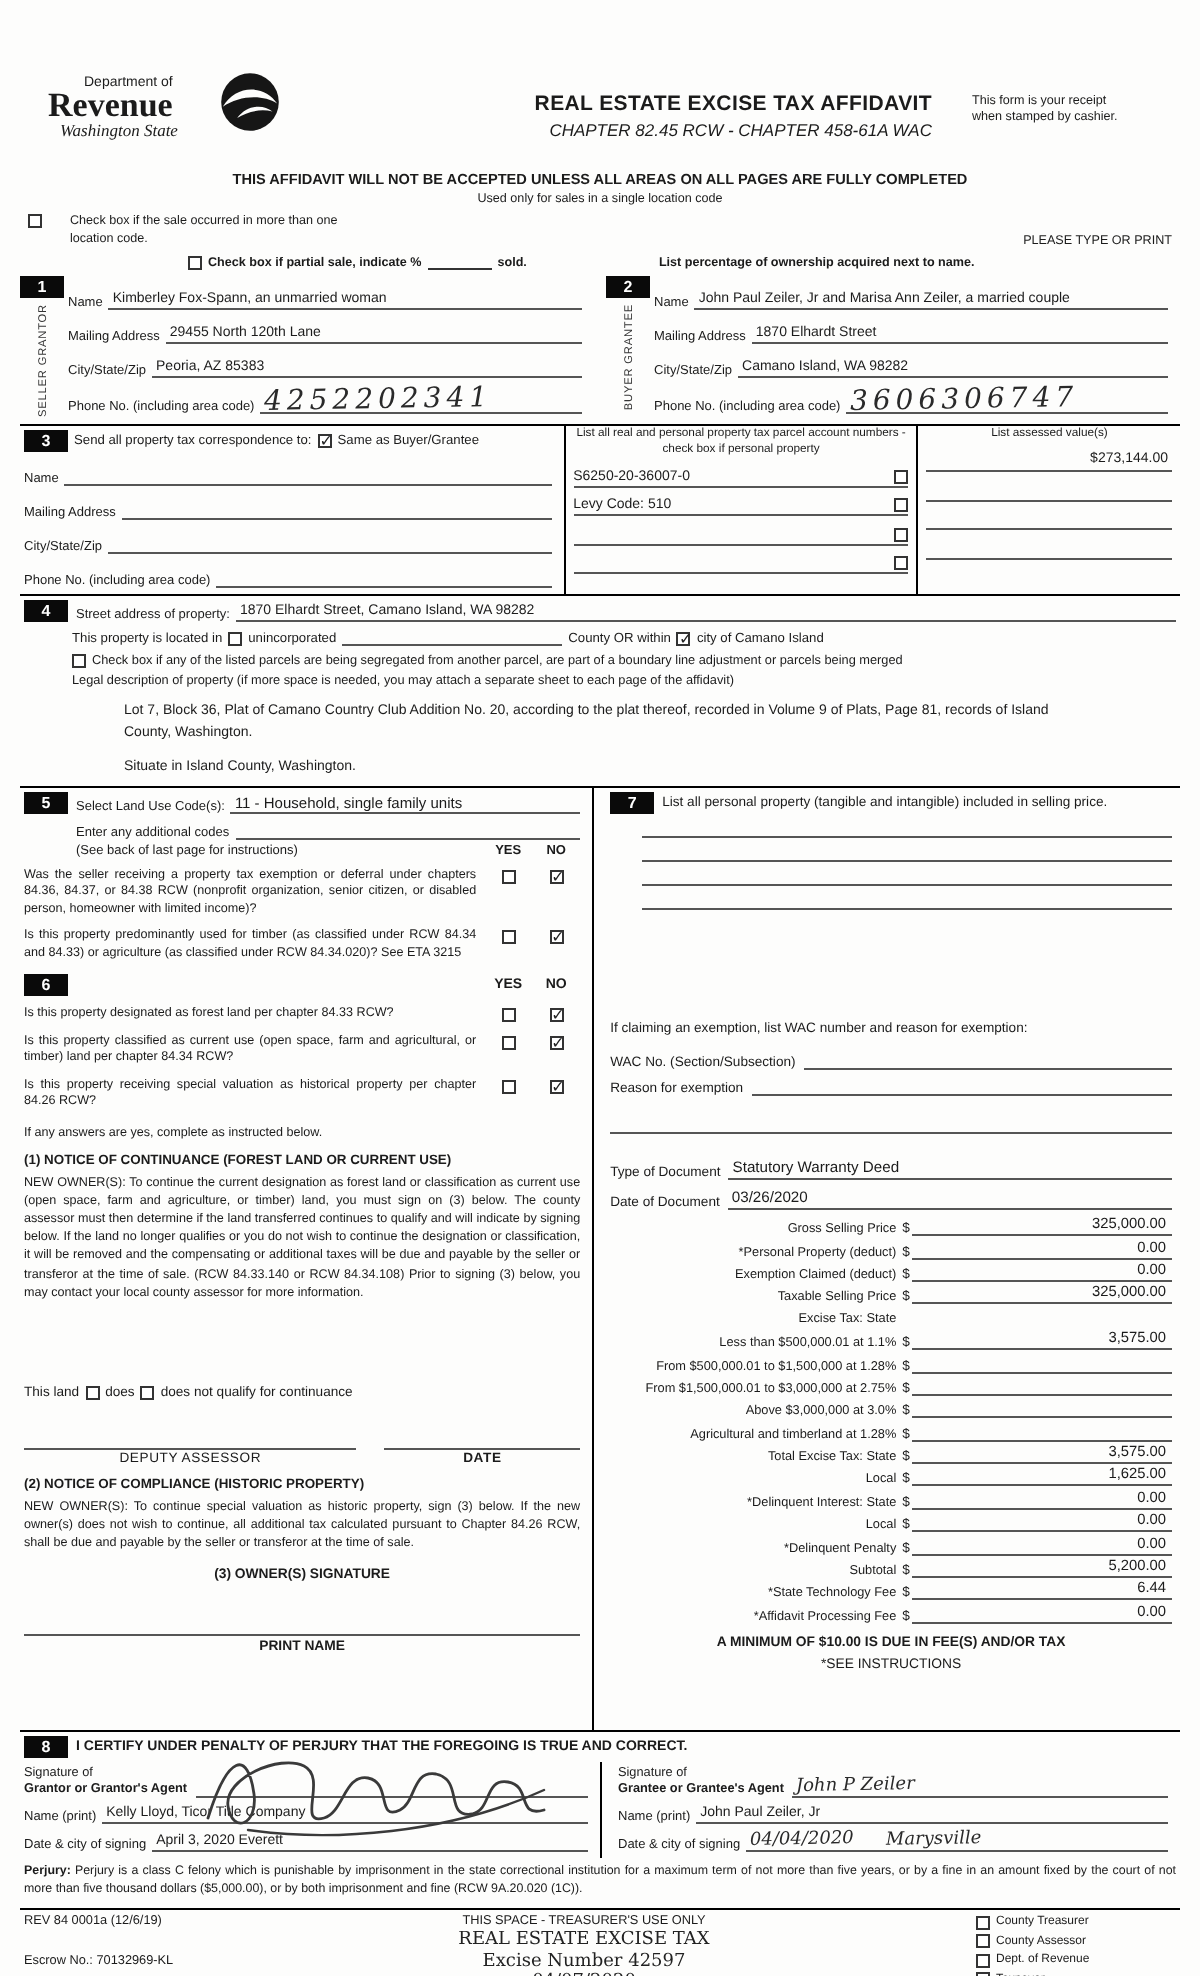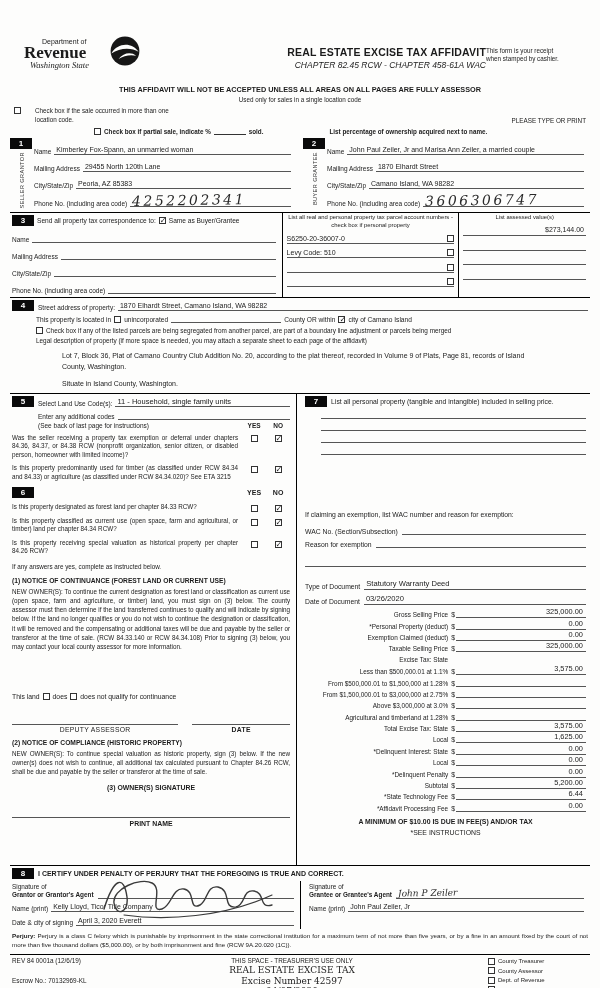--- a/index.html
+++ b/index.html
@@ -10,21 +10,21 @@
   }
   .page { padding:38px 10px 0 10px; }
   .bold { font-weight:bold; }
   .cb { display:inline-block; width:7px; height:7px; border:1px solid #333; background:#fff;
         position:relative; flex-shrink:0; vertical-align:middle; }
   .cb.checked::after { content:"✓"; position:absolute; left:0px; top:-2px; font-size:8px; color:#222; }
   .uline { border-bottom:1px solid #555; min-height:9px; }
   .badge { background:#0a0a0a; color:#fff; width:22px; height:11px; line-height:11px;
            text-align:center; font-weight:bold; font-size:8px; flex-shrink:0; }
   
-  .header { display:flex; align-items:flex-start; padding:0 4px; }
+  .header { display:flex; align-items:flex-start; padding:0 4px;gap:20px; }
   .logo-block { width:168px; position:relative; height:46px; }
   .dept-small { font-size:7px; margin-left:28px; }
   .dept-big { font-family:"Liberation Serif", serif; font-weight:bold; font-size:17px; line-height:15px; margin-left:10px; }
   .dept-state { font-family:"Liberation Serif", serif; font-style:italic; font-size:8.5px; margin-left:16px; }
   .logo-svg { position:absolute; left:95px; top:-3px; }
   .title-block { flex:1; text-align:right; padding-top:8px; }
   .main-title { font-size:10.5px; font-weight:bold; letter-spacing:.2px; }
   .sub-title { font-size:8.5px; margin-top:2px;font-style:italic; }
   .receipt-note { width:100px; font-size:6.3px; padding-top:9px; line-height:1.3; }
   .bold-notice { text-align:center; font-weight:bold; font-size:7.3px; margin-top:1px; }
@@ -146,21 +146,21 @@
     </div>
     <div class="title-block">
       <div class="main-title">REAL ESTATE EXCISE TAX AFFIDAVIT</div>
       <div class="sub-title">CHAPTER 82.45 RCW - CHAPTER 458-61A WAC</div>
     </div>
     <div class="receipt-note">
       <div>This form is your receipt</div>
       <div>when stamped by cashier.</div>
     </div>
   </div>
-  <div class="bold-notice">THIS AFFIDAVIT WILL NOT BE ACCEPTED UNLESS ALL AREAS ON ALL PAGES ARE FULLY ASSESSOR</div>
+  <div class="bold-notice">THIS AFFIDAVIT WILL NOT BE ACCEPTED UNLESS ALL AREAS ON ALL PAGES ARE FULLY COMPLETED</div>
   <div class="single-loc">Used only for sales in a single location code</div>
 
   <div class="multiloc-row">
     <span class="cb"></span>
     <div class="multiloc-text">Check box if the sale occurred in more than one location code.</div>
     <div class="please-type">PLEASE TYPE OR PRINT</div>
   </div>
 
   <div class="partial-row">
     <div class="partial-left">
@@ -542,20 +542,24 @@
           <span class="sig-lbl">
             <span>Signature of</span><br>
             <span class="bold">Grantee or Grantee's Agent</span>
           </span>
           <span class="fval"><span class="hand hand-med">John P Zeiler</span></span>
         </div>
         <div class="frow" style="margin-top:4px">
           <span class="flbl">Name (print)</span>
           <span class="fval">John Paul Zeiler, Jr</span>
         </div>
+        <div class="frow" style="margin-top:5px">
+          <span class="flbl">Date &amp; city of signing</span>
+          <span class="fval"><span class="hand hand-med">04/04/2020</span>&nbsp;&nbsp;&nbsp;&nbsp;&nbsp;&nbsp;&nbsp;&nbsp;<span class="hand hand-med">Marysville</span></span>
+        </div>
       </div>
     </div>
   </div>
 
   <div class="perjury">
     <span class="bold">Perjury:</span>
     <span>Perjury is a class C felony which is punishable by imprisonment in the state correctional institution for a maximum term of not more than five years, or by a fine in an amount fixed by the court of not more than five thousand dollars ($5,000.00), or by both imprisonment and fine (RCW 9A.20.020 (1C)).</span>
   </div>
 
   <div class="footer">

